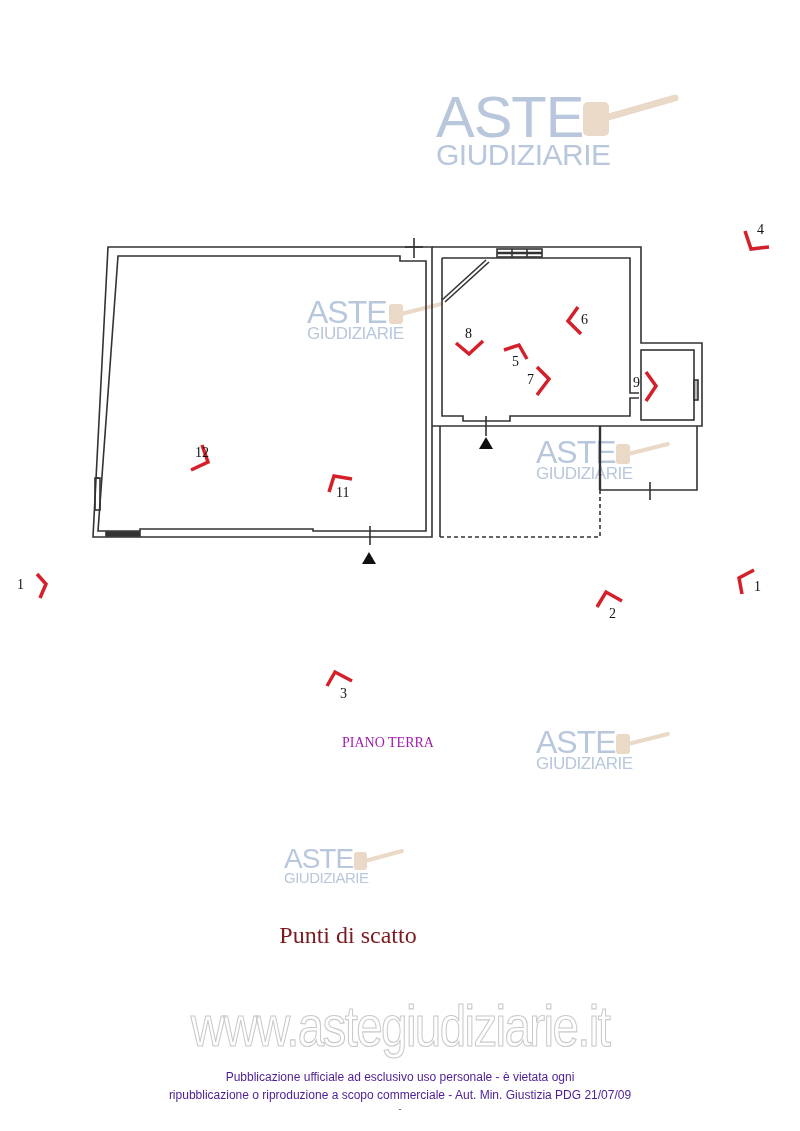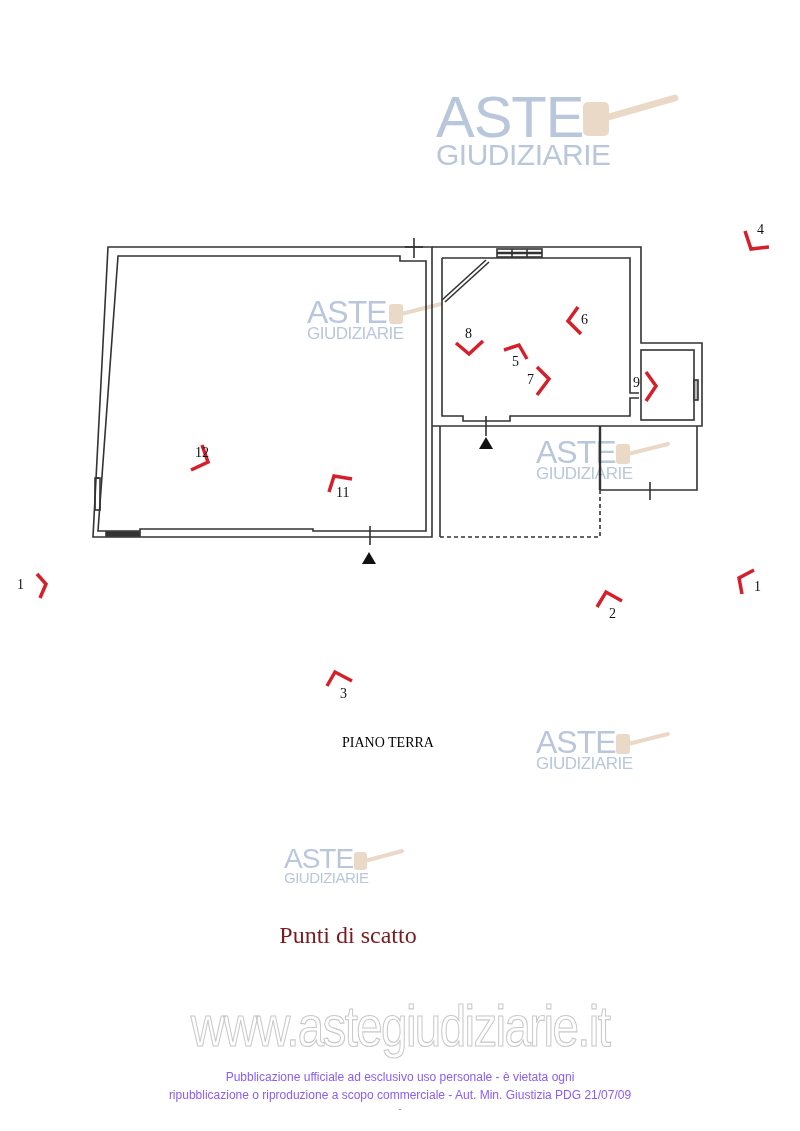--- a/index.html
+++ b/index.html
@@ -3,25 +3,25 @@
   <meta charset="utf-8">
   <style>
     html, body { margin: 0; padding: 0; background: #ffffff; }
     body { width: 800px; height: 1131px; position: relative; overflow: hidden; font-family: "Liberation Serif", serif; }
     .abs { position: absolute; }
     .wm { position: absolute; text-align: left; line-height: 1; color: #b9c7dc; font-family: "Liberation Sans", sans-serif; }
     .wm .a { display: block; letter-spacing: -1px; }
     .wm .g { display: block; letter-spacing: -0.5px; }
     .num { position: absolute; font-family: "Liberation Serif", serif; color: #111; font-size: 14px; line-height: 1; }
     .plan-svg { position: absolute; left: 0; top: 0; }
-    .piano { position: absolute; left: 342px; top: 735px; font-size: 14px; color: #000000; font-family: "Liberation Serif", serif; }
+    .piano { position: absolute; left: 342px; top: 735px; font-size: 14px; color: #a21caf; font-family: "Liberation Serif", serif; }
     .title { position: absolute; left: 0; width: 696px; top: 922px; text-align: center; font-size: 24px; color: #7a1a1e; font-family: "Liberation Serif", serif; }
     .site { position: absolute; left: 0; width: 800px; top: 992px; text-align: center; font-size: 58px; color: #ffffff; font-family: "Liberation Sans", sans-serif; letter-spacing: -2px;
       -webkit-text-stroke: 1.2px #c9c9c9; transform: scaleX(0.82); transform-origin: center; }
-    .notice { position: absolute; left: 0; width: 800px; text-align: center; font-size: 12px; color: #8b5cf6; font-family: "Liberation Sans", sans-serif; }
+    .notice { position: absolute; left: 0; width: 800px; text-align: center; font-size: 12px; color: #4c1d95; font-family: "Liberation Sans", sans-serif; }
   </style>
 </head>
 <body>
 
 <div class="wm" style="left:436px; top:88px;">
   <span class="a" style="font-size:58px;">ASTE</span>
   <span class="g" style="font-size:30px; margin-top:-6px;">GIUDIZIARIE</span>
 </div>
 <svg class="abs" style="left:575px; top:92px;" width="105" height="50">
   <rect x="8" y="10" width="26" height="34" rx="5" fill="#ead9c6"></rect>

